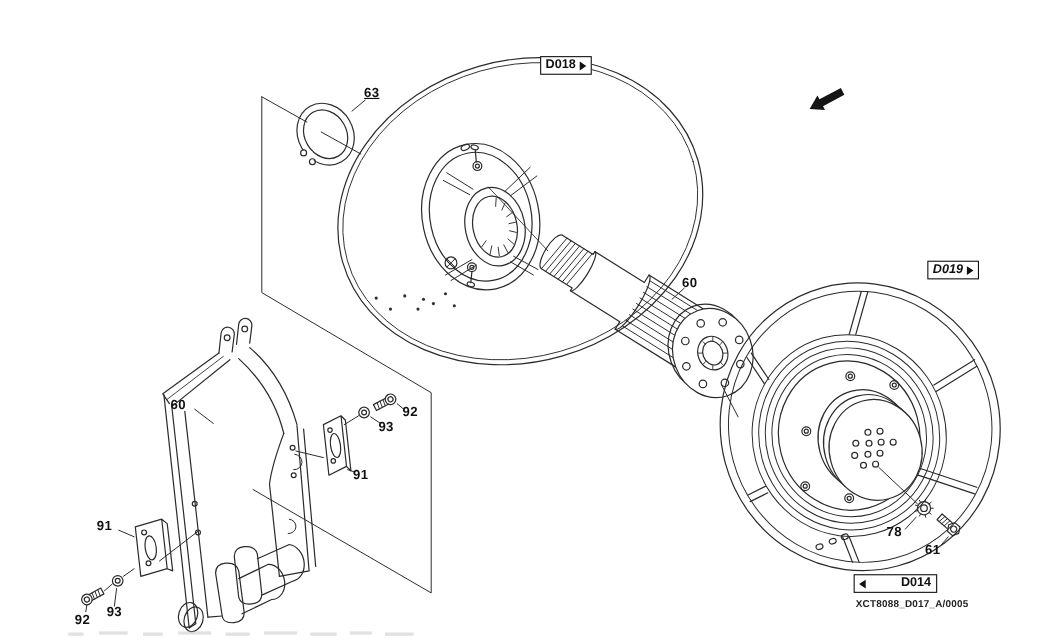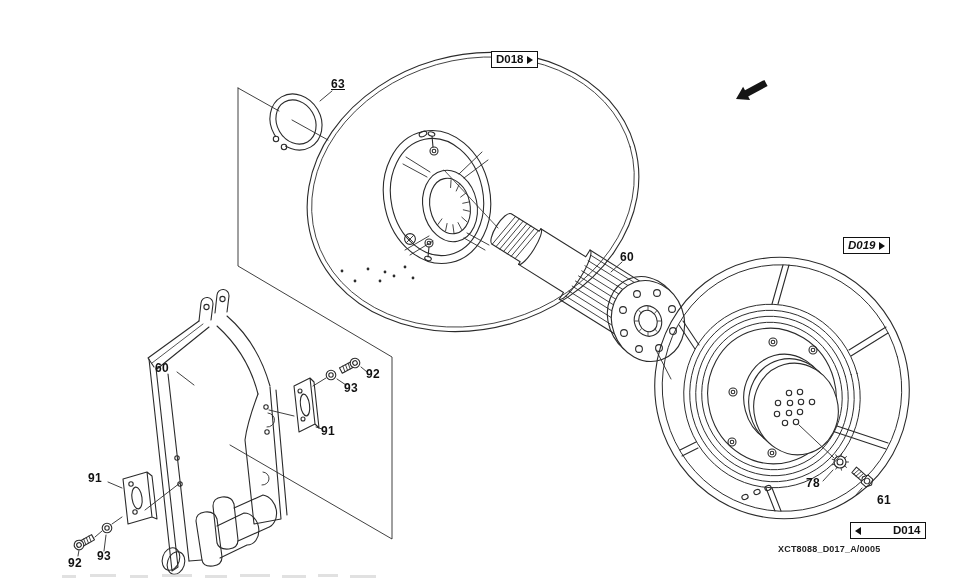--- a/index.html
+++ b/index.html
@@ -270,26 +270,26 @@
 <div class="plabel" style="left: 331px; top: 77px; text-decoration: underline;">63</div>
     <div class="plabel" style="left: 620px; top: 250px;">60</div>
     <div class="plabel" style="left: 155px; top: 361px;">60</div>
     <div class="plabel" style="left: 366px; top: 367px;">92</div>
     <div class="plabel" style="left: 344px; top: 381px;">93</div>
     <div class="plabel" style="left: 321px; top: 424px;">91</div>
     <div class="plabel" style="left: 88px; top: 471px;">91</div>
     <div class="plabel" style="left: 68px; top: 556px;">92</div>
     <div class="plabel" style="left: 97px; top: 549px;">93</div>
     <div class="plabel" style="left: 806px; top: 476px;">78</div>
-    <div class="plabel" style="left: 841px; top: 493px; margin-left: 36px;">61</div>
+    <div class="plabel" style="left: 841px; top: 493px;">61</div>
     <div class="refbox" style="left: 491px; top: 51px; text-align: right;">
       <span>D018</span>
       <span class="tri tri-right"></span>
     </div>
     <div class="refbox" style="left: 843px; top: 237px; font-style: italic;">
       <span>D019</span>
       <span class="tri tri-right"></span>
     </div>
-    <div class="refbox" style="left: 850px; top: 522px; gap: 32px;">
+    <div class="refbox" style="left: 776px; top: 522px; gap: 32px;">
       <span class="tri tri-left"></span>
       <span>D014</span>
     </div>
   </div>
 
 </body></html>

